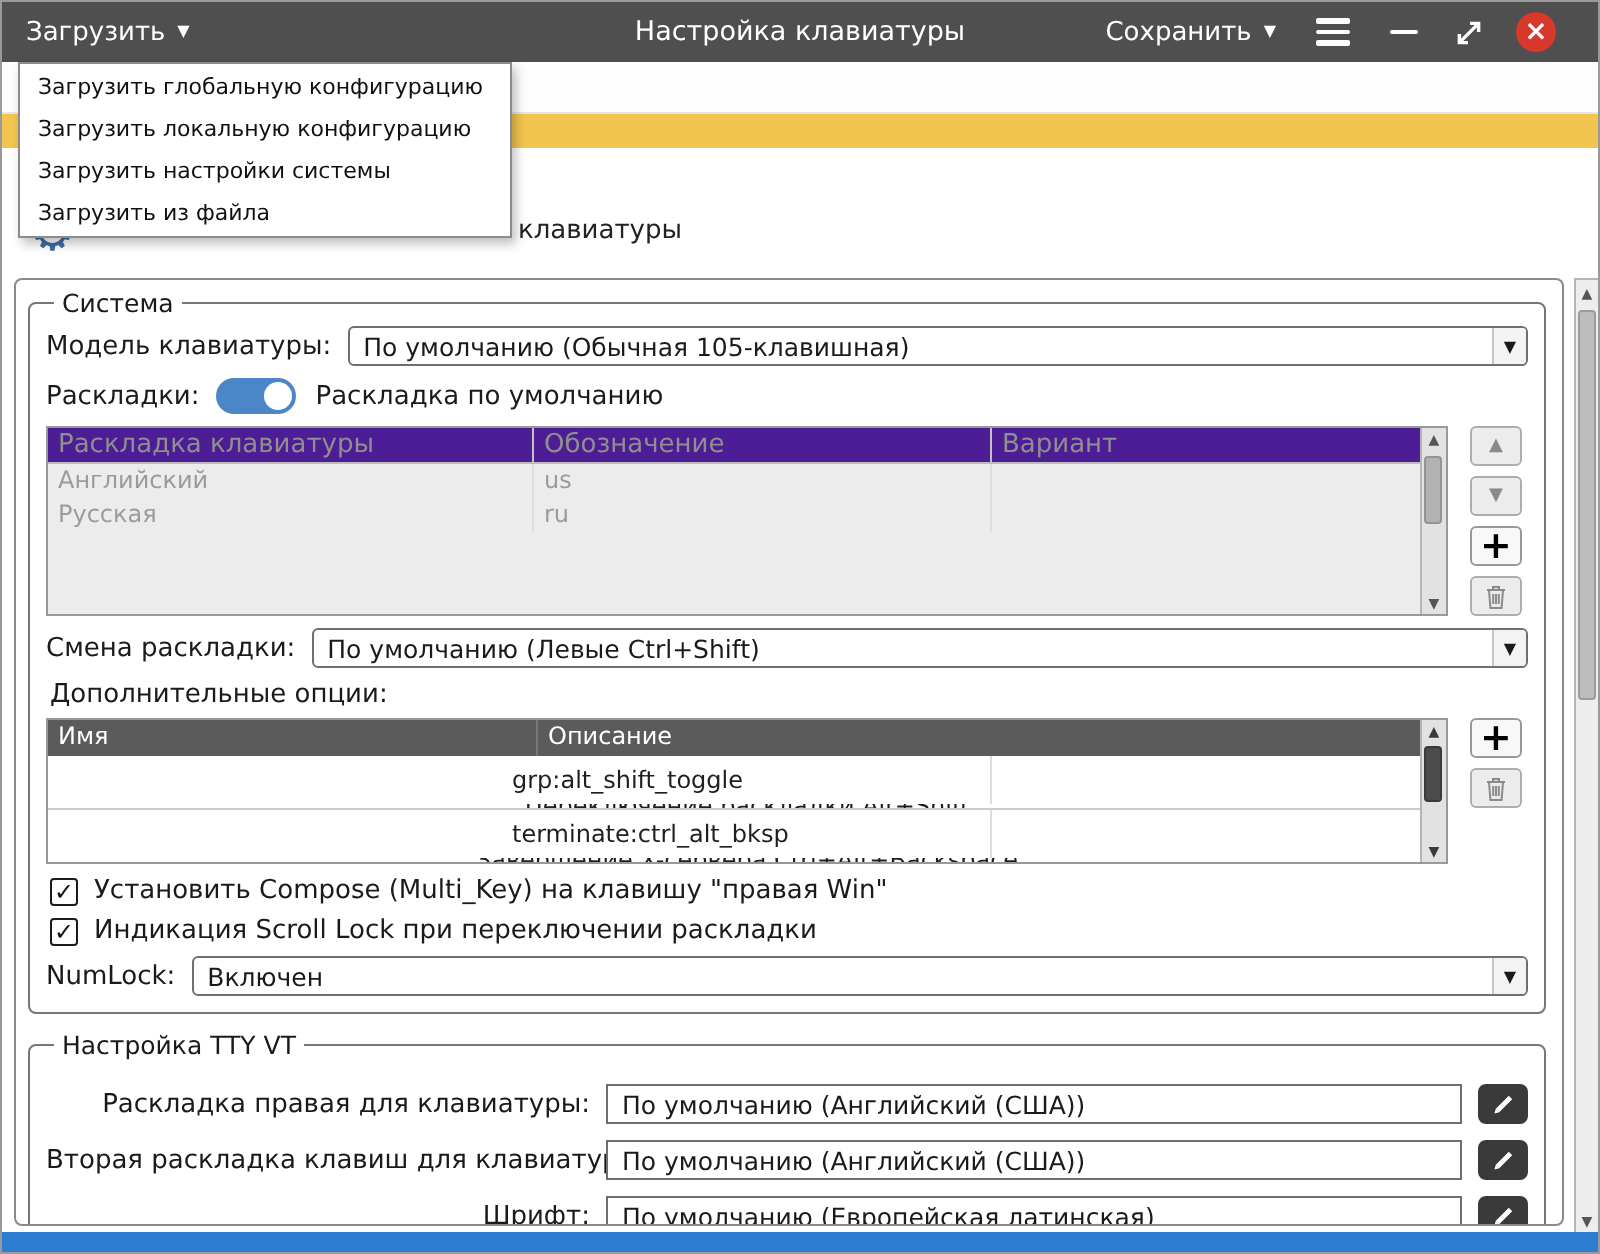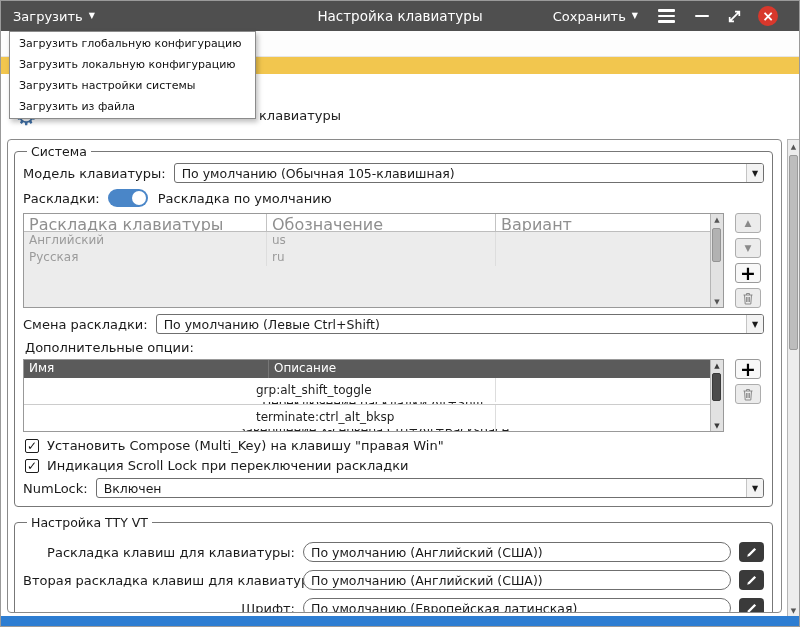--- a/index.html
+++ b/index.html
@@ -47,21 +47,21 @@
   .toggle .knob { position:absolute; right:2px; top:2px; width:14px; height:14px; border-radius:50%; background:#fff; }
 
   
   .table-wrap { display:flex; margin-bottom:6px; }
   .side-col { width:32px; display:flex; flex-direction:column; gap:5px; margin-left:8px; align-items:center; }
   .sbtn { width:26px; height:20px; border:1px solid #adadad; background:#ececec; color:#8a8a8a; display:flex; align-items:center; justify-content:center; font-size:9px; border-radius:3px; }
   .sbtn.plus { font-size:19px; font-weight:bold; color:#000; background:#f8f8f8; border-color:#9a9a9a; }
 
   .tbl { position:relative; flex:1; border:1px solid #999; overflow:hidden; }
   .tbl1 { height:95px; background:#ececec; }
-  .t1-head { display:flex; height:18px; background:#ffffff; color:#8f8f8f; font-size:16px; border-bottom:1px solid #bdbdbd; }
+  .t1-head { display:flex; height:18px; background:#4c1d95; color:#8f8f8f; font-size:13px; border-bottom:1px solid #bdbdbd; }
   .t1-head > div, .t1-row > div { padding:1px 5px; white-space:nowrap; overflow:hidden; }
   .t1-head > div { border-right:1px solid #c3c3c3; }
   .t1-row { display:flex; height:17px; color:#9b9b9b; font-size:12px; }
   .t1-row > div { border-right:1px solid #ddd; }
   .c1a { width:243px; } .c2a { width:229px; } .c3a { flex:1; border-right:none !important; }
 
   .tbl2 { height:73px; background:#fff; }
   .t2-head { display:flex; height:18px; background:#5b5b5b; color:#fff; font-size:12px; }
   .t2-head > div, .t2-row > div { padding:1px 5px; white-space:nowrap; overflow:hidden; }
   .t2-head > div { border-right:1px solid #777; }
@@ -76,21 +76,21 @@
   .tscroll.dark .thumb { background:#4c4c4c; border-color:#3a3a3a; }
   .tscroll.dark .ar { color:#3a3a3a; }
 
   
   .cbrow { display:flex; align-items:center; gap:8px; margin:5px 0 5px 2px; }
   .cb { width:14px; height:14px; border:1.6px solid #1c1c1c; border-radius:2px; display:flex; align-items:center; justify-content:center; font-size:12px; font-weight:bold; color:#111; line-height:1; background:#fff; flex:0 0 auto; }
 
   
   .tty-row { display:flex; align-items:center; margin:8px 0; }
   .tty-row .lbl { width:272px; text-align:right; margin-right:8px; white-space:nowrap; }
-  .field { flex:1; height:20px; background:#fff; border:1px solid #6f6f6f; border-radius:10px; display:flex; align-items:center; padding:0 7px; font-size:12.5px; white-space:nowrap; overflow:hidden; }
+  .field { flex:1; height:20px; background:#fff; border:1px solid #6f6f6f; border-radius:0; display:flex; align-items:center; padding:0 7px; font-size:12.5px; white-space:nowrap; overflow:hidden; }
   .pencil { width:25px; height:20px; margin-left:8px; background:#3a3a3a; border-radius:4px; display:flex; align-items:center; justify-content:center; flex:0 0 auto; }
 
   
   .vscroll { position:absolute; left:786px; top:138px; width:13px; height:479px; background:#ededed; border:1px solid #b5b5b5; }
   .vscroll .ar { position:absolute; left:0; width:100%; height:13px; display:flex; align-items:center; justify-content:center; font-size:7px; color:#555; }
   .vscroll .ar.up { top:0; } .vscroll .ar.dn { bottom:0; }
   .vscroll .thumb { position:absolute; left:1px; top:15px; width:9px; height:195px; background:#bdbdbd; border:1px solid #9b9b9b; border-radius:2px; }
 
   .bottom-bar { position:absolute; left:0; bottom:0; width:100%; height:10px; background:#2d7dd2; }
 </style>
@@ -244,21 +244,21 @@
           <span class="val">Включен</span>
           <span class="arrow">▼</span>
         </div>
       </div>
     </fieldset>
 
     <fieldset style="margin-bottom:0;">
       <legend>Настройка TTY VT</legend>
 
       <div class="tty-row">
-        <span class="lbl">Раскладка клавиш для клавиатуры:</span>
+        <span class="lbl">Раскладка правая для клавиатуры:</span>
         <div class="field">По умолчанию (Английский (США))</div>
         <div class="pencil">
           <svg width="12" height="12" viewBox="0 0 12 12">
               <path d="M1.2 10.8 L1.9 8.4 L8.4 1.9 L10.1 3.6 L3.6 10.1 Z" fill="#fff"></path>
             </svg>
         </div>
       </div>
 
       <div class="tty-row">
         <span class="lbl">Вторая раскладка клавиш для клавиатуры:</span>

